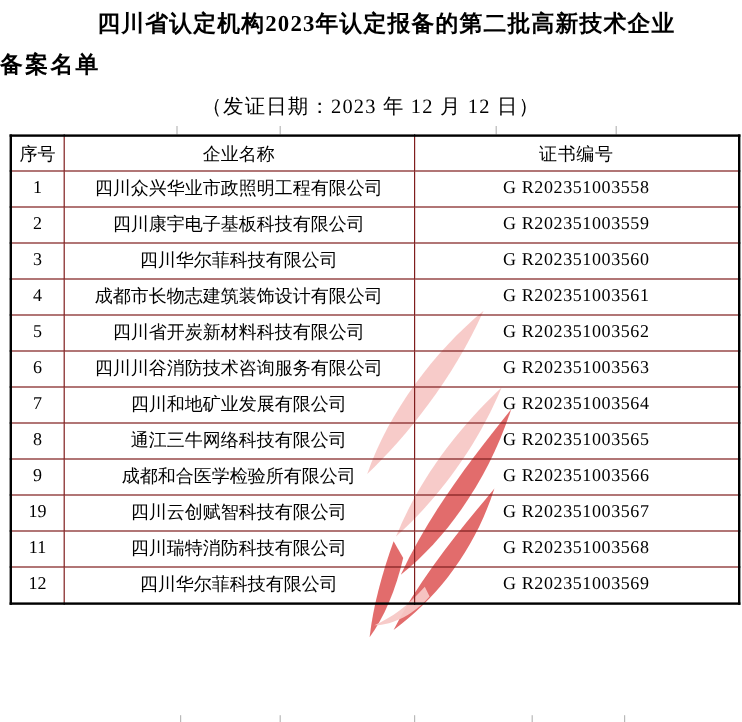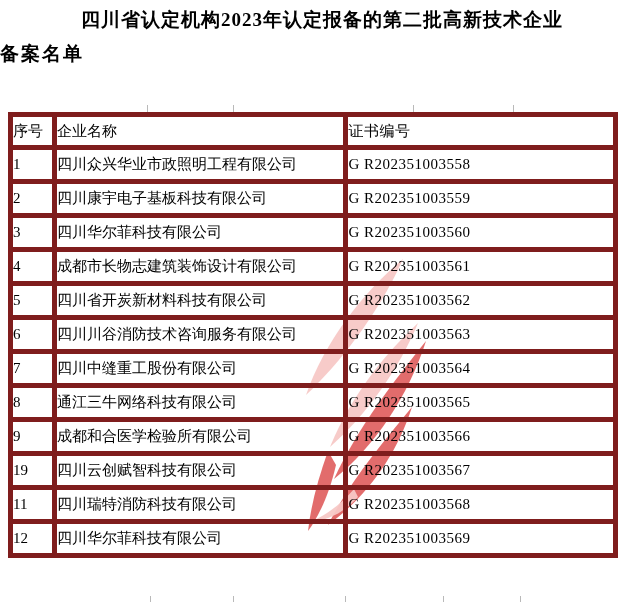--- a/index.html
+++ b/index.html
@@ -34,22 +34,22 @@
   }
 
   
   table.doc-table {
     position:absolute; left:8px; top:112px; z-index:2;
     border-collapse:collapse; table-layout:fixed;
     background:transparent;
     border:2px solid #000;
   }
   table.doc-table th, table.doc-table td {
-    border:5px solid #7f1d1d;
-    text-align:left; vertical-align:middle;
+    border:1px solid #7f1d1d;
+    text-align:center; vertical-align:middle;
     font-weight:normal;
     font-size:15px;
     padding:0;
     background:transparent;
     overflow:hidden; white-space:nowrap;
   }
   table.doc-table thead th { height:28px; font-size:15px; }
   table.doc-table tbody td { height:29px; }
   td.cert, th.cert { letter-spacing:0.5px; }
 
@@ -58,20 +58,21 @@
   .tick.top { top:105px; height:7px; }
   .tick.bottom { top:596px; height:6px; }
 </style>
 </head>
 <body>
 
 <div class="page">
 
   <div class="title-line1">四川省认定机构2023年认定报备的第二批高新技术企业</div>
   <div class="title-line2">备案名单</div>
+  <div class="date-line">（发证日期：2023 年 12 月 12 日）</div>
 
   <svg class="watermark" viewBox="0 0 146 288" xmlns="http://www.w3.org/2000/svg">
     <path opacity="0.95" d="M113,6 C72,40 34,90 16,142 C48,112 88,62 113,6 Z" fill="#f7c8c6"></path>
     <path opacity="0.95" d="M128,70 C98,98 62,140 40,194 C76,162 108,118 128,70 Z" fill="#f7c8c6"></path>
     <path opacity="0.92" d="M136,88 C104,128 68,174 44,226 C84,194 118,144 136,88 Z" fill="#e0605f"></path>
     <path opacity="0.92" d="M122,154 C94,188 60,228 38,272 C76,244 106,204 122,154 Z" fill="#e0605f"></path>
     <path opacity="0.92" d="M38,198 C28,226 21,252 18,278 C30,262 40,238 46,212 Z" fill="#e0605f"></path>
     <path opacity="0.95" d="M64,236 C50,252 36,262 22,268 C38,268 56,258 68,244 Z" fill="#f7c8c6"></path>
   </svg>
 
@@ -124,21 +125,21 @@
         <td>四川省开炭新材料科技有限公司</td>
         <td class="cert">G R202351003562</td>
       </tr>
       <tr>
         <td>6</td>
         <td>四川川谷消防技术咨询服务有限公司</td>
         <td class="cert">G R202351003563</td>
       </tr>
       <tr>
         <td>7</td>
-        <td>四川中缝重工股份有限公司</td>
+        <td>四川和地矿业发展有限公司</td>
         <td class="cert">G R202351003564</td>
       </tr>
       <tr>
         <td>8</td>
         <td>通江三牛网络科技有限公司</td>
         <td class="cert">G R202351003565</td>
       </tr>
       <tr>
         <td>9</td>
         <td>成都和合医学检验所有限公司</td>

